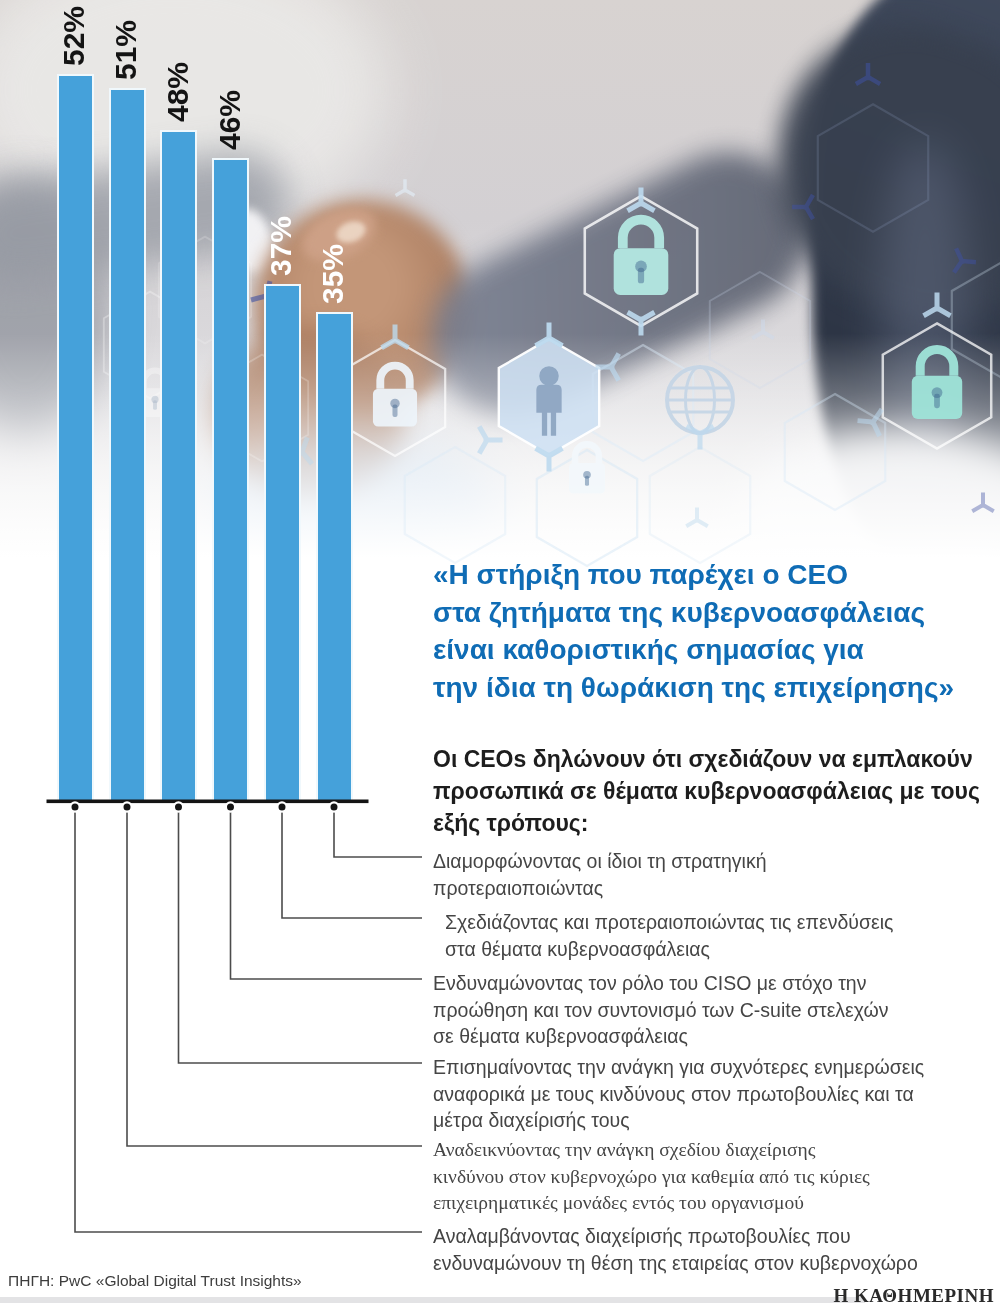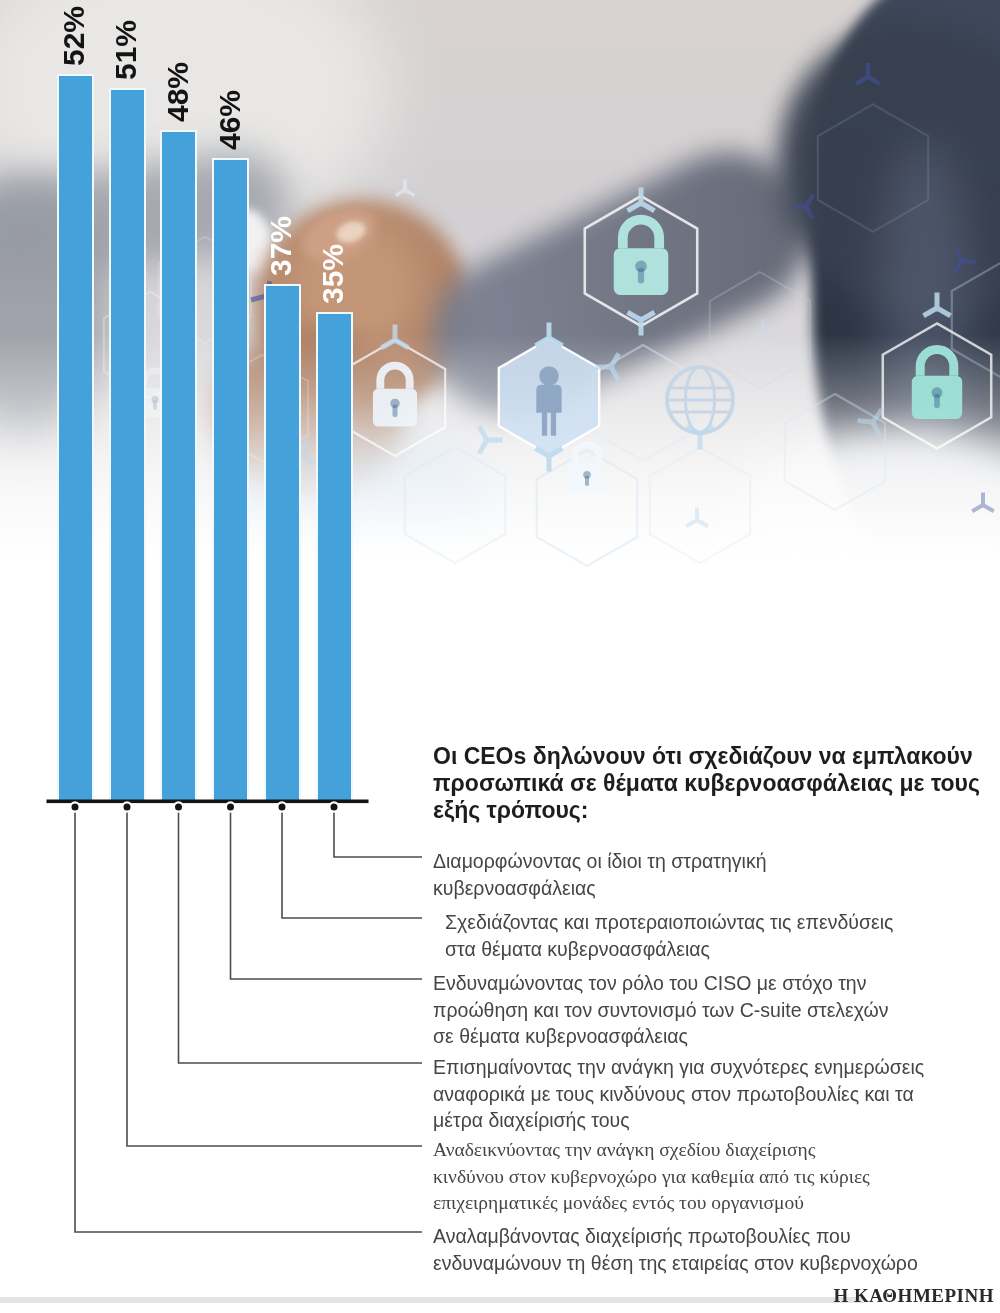--- a/index.html
+++ b/index.html
@@ -15,21 +15,21 @@
   
   .bar{position:absolute;box-sizing:border-box;border:2px solid rgba(255,255,255,.92);
        border-bottom:none;z-index:3;}
   .pct{position:absolute;writing-mode:vertical-rl;transform:rotate(180deg);
        font-weight:700;font-size:30px;line-height:1.15;letter-spacing:0;z-index:4;white-space:nowrap;}
   #conn{position:absolute;left:0;top:0;z-index:5;pointer-events:none;}
   
   .quote{position:absolute;left:433px;top:556px;width:567px;white-space:pre-line;
          font-weight:700;font-size:28px;line-height:37.5px;color:#0f6cb5;z-index:6;}
   .intro{position:absolute;left:433px;top:743px;width:567px;white-space:pre-line;
-         font-weight:700;font-size:23px;line-height:27px;color:#1d1d1d;z-index:6;}
+         font-weight:700;font-size:23px;line-height:32px;color:#1d1d1d;z-index:6;}
   .item{position:absolute;left:433px;width:567px;white-space:pre-line;
         font-size:19.5px;line-height:26.5px;color:#454545;z-index:6;}
   
   .source{position:absolute;left:8px;top:1272px;font-size:15.5px;color:#3d3d3d;z-index:6;}
   .footer-bar{position:absolute;left:0;top:1297px;width:865px;height:6px;background:#e3e3e5;z-index:6;}
   .brand{position:absolute;right:6px;top:1285px;font-family:"Liberation Serif",serif;
          font-weight:700;font-size:19px;letter-spacing:.5px;color:#2a2a2a;z-index:6;}
 </style>
 </head>
 <body>
@@ -146,36 +146,41 @@
       <polyline points="178.5,807 178.5,1063 422,1063" fill="none" stroke="#4c4c4c" stroke-width="1.6"></polyline>
       <circle cx="178.5" cy="807" r="4.6" fill="#141414" stroke="#ffffff" stroke-width="2.2"></circle>
       <polyline points="230.5,807 230.5,979 422,979" fill="none" stroke="#4c4c4c" stroke-width="1.6"></polyline>
       <circle cx="230.5" cy="807" r="4.6" fill="#141414" stroke="#ffffff" stroke-width="2.2"></circle>
       <polyline points="282,807 282,918 422,918" fill="none" stroke="#4c4c4c" stroke-width="1.6"></polyline>
       <circle cx="282" cy="807" r="4.6" fill="#141414" stroke="#ffffff" stroke-width="2.2"></circle>
       <polyline points="334,807 334,857 422,857" fill="none" stroke="#4c4c4c" stroke-width="1.6"></polyline>
       <circle cx="334" cy="807" r="4.6" fill="#141414" stroke="#ffffff" stroke-width="2.2"></circle>
     </svg>
 
+  <div class="quote">«Η στήριξη που παρέχει ο CEO
+στα ζητήματα της κυβερνοασφάλειας
+είναι καθοριστικής σημασίας για
+την ίδια τη θωράκιση της επιχείρησης»</div>
   <div class="intro">Οι CEOs δηλώνουν ότι σχεδιάζουν να εμπλακούν
 προσωπικά σε θέματα κυβερνοασφάλειας με τους
 εξής τρόπους:</div>
   <div id="items">
       <div class="item" style="top: 848px;">Διαμορφώνοντας οι ίδιοι τη στρατηγική
-κυβερνοασφάλειας</div>
+προτεραιοποιώντας</div>
       <div class="item" style="top: 909px; margin-left: 12px;">Σχεδιάζοντας και προτεραιοποιώντας τις επενδύσεις
 στα θέματα κυβερνοασφάλειας</div>
       <div class="item" style="top: 970px;">Ενδυναμώνοντας τον ρόλο του CISO με στόχο την
 προώθηση και τον συντονισμό των C-suite στελεχών
 σε θέματα κυβερνοασφάλειας</div>
       <div class="item" style="top: 1054px;">Επισημαίνοντας την ανάγκη για συχνότερες ενημερώσεις
 αναφορικά με τους κινδύνους στον πρωτοβουλίες και τα
 μέτρα διαχείρισής τους</div>
       <div class="item" style="top: 1137px; font-family: Liberation Serif, serif;">Αναδεικνύοντας την ανάγκη σχεδίου διαχείρισης
 κινδύνου στον κυβερνοχώρο για καθεμία από τις κύριες
 επιχειρηματικές μονάδες εντός του οργανισμού</div>
       <div class="item" style="top: 1223px;">Αναλαμβάνοντας διαχείρισής πρωτοβουλίες που
 ενδυναμώνουν τη θέση της εταιρείας στον κυβερνοχώρο</div>
     </div>
 
+  <div class="source">ΠΗΓΗ: PwC «Global Digital Trust Insights»</div>
   <div class="footer-bar"></div>
   <div class="brand">Η ΚΑΘΗΜΕΡΙΝΗ</div>
 </div>
 
 </body></html>

